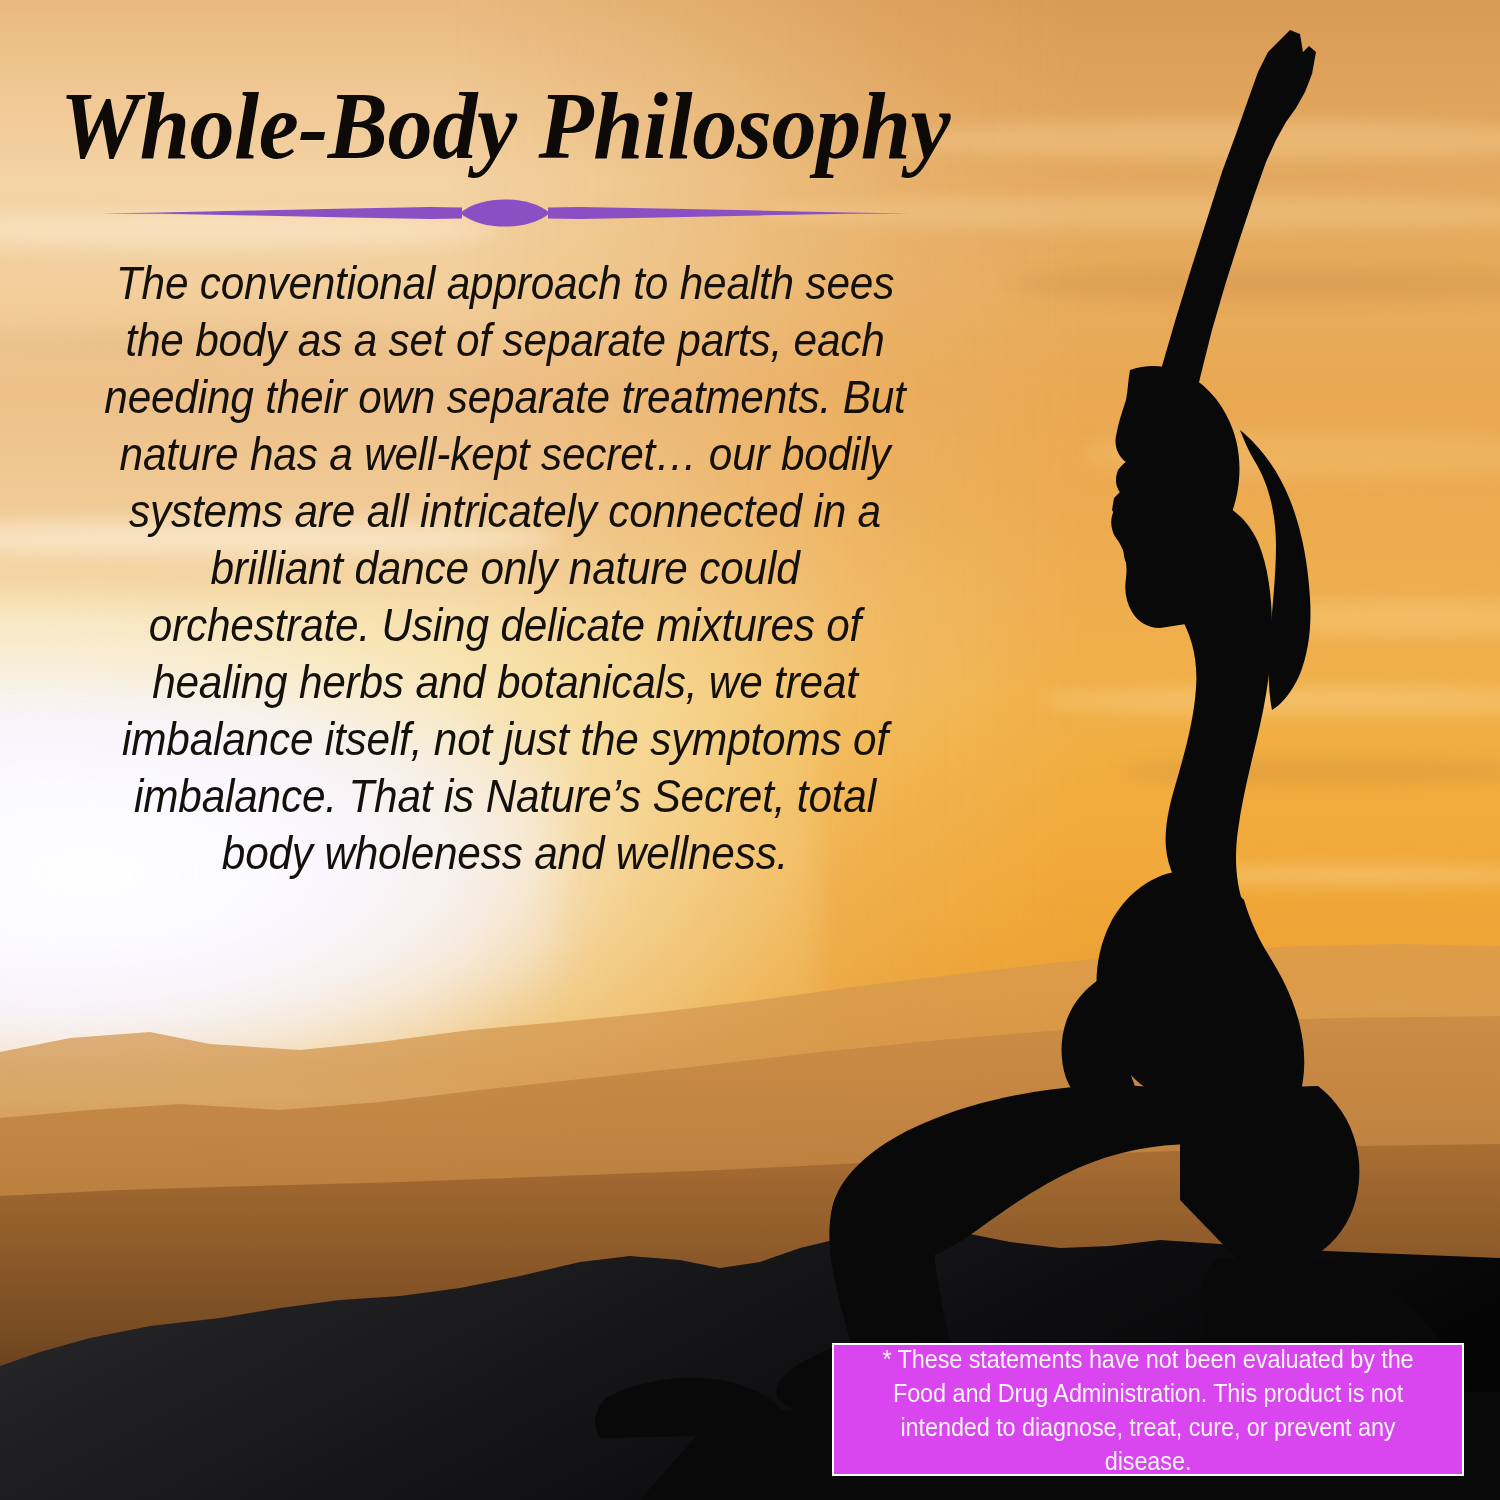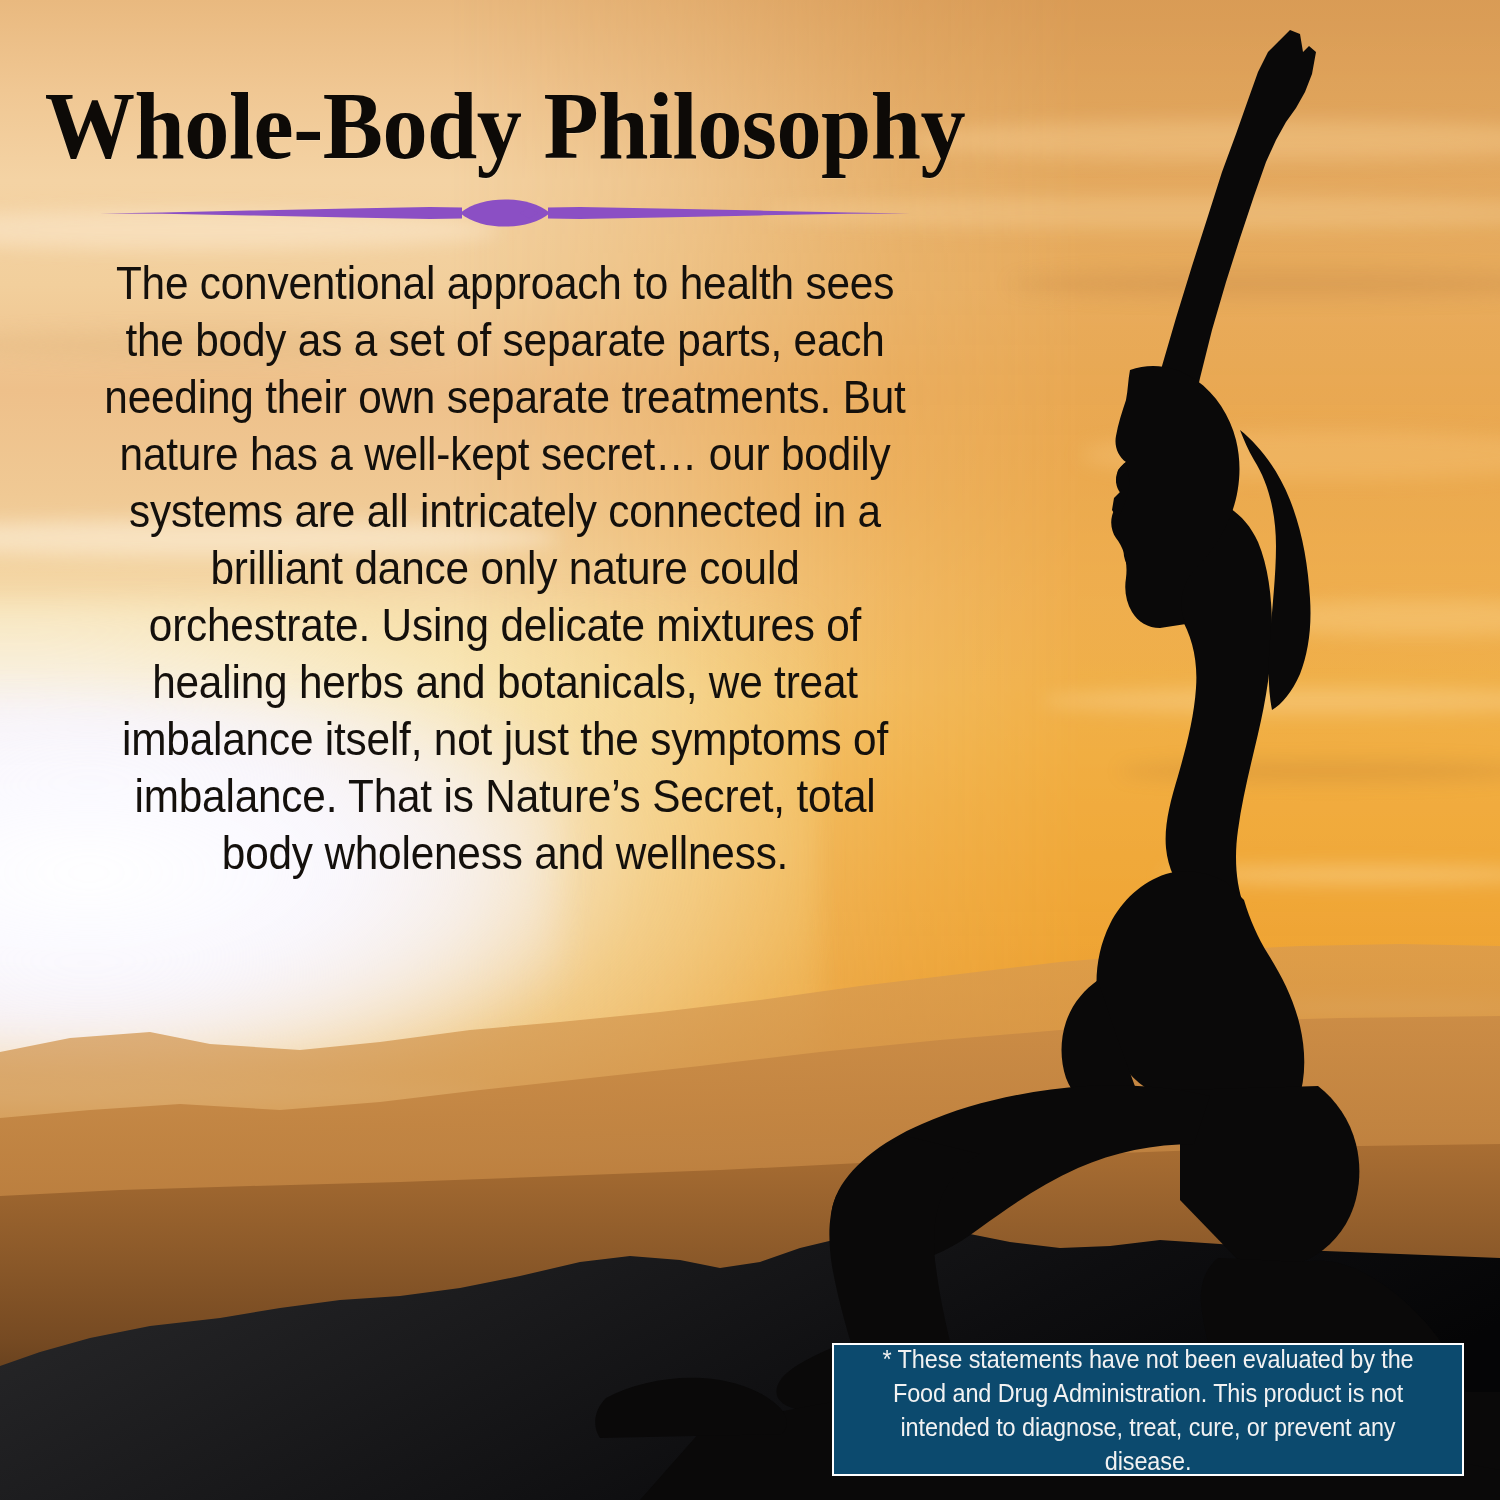--- a/index.html
+++ b/index.html
@@ -110,20 +110,21 @@
   
   .figure { position: absolute; left: 0; top: 0; width: 1500px; height: 1500px; }
 
   
   .content {
     position: absolute;
     left: 0;
     top: 0;
     width: 1010px;
     padding-top: 78px;
+    font-style: italic;
   }
   .title {
     text-align: center;
     font-family: "Liberation Serif", "DejaVu Serif", serif;
     font-weight: 700;
     font-size: 96px;
     line-height: 1.0;
     letter-spacing: -0.5px;
     color: #0d0a07;
     transform: scaleX(0.94);
@@ -154,21 +155,21 @@
     letter-spacing: -0.2px;
   }
 
   
   .disclaimer {
     position: absolute;
     left: 832px;
     top: 1343px;
     width: 632px;
     height: 133px;
-    background: #0c4a6e;
+    background: #d946ef;
     border: 2px solid #ffffff;
     box-sizing: border-box;
     display: flex;
     align-items: center;
     justify-content: center;
   }
   .disclaimer p {
     margin: 0;
     padding: 0 16px;
     text-align: center;

